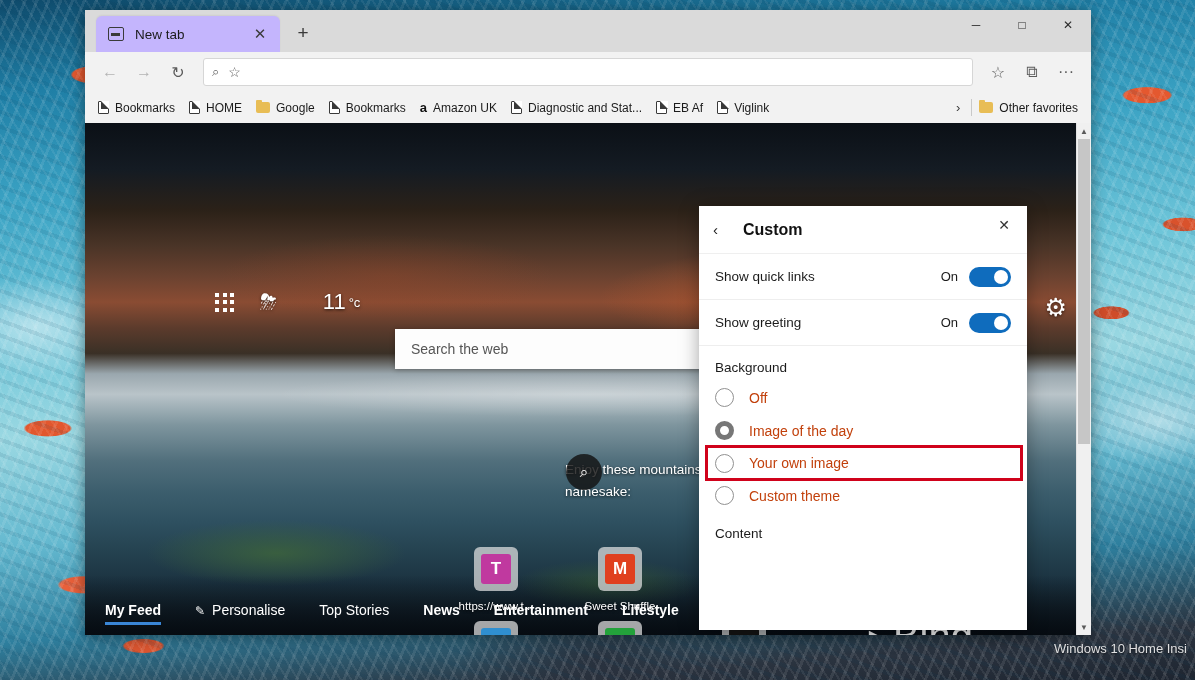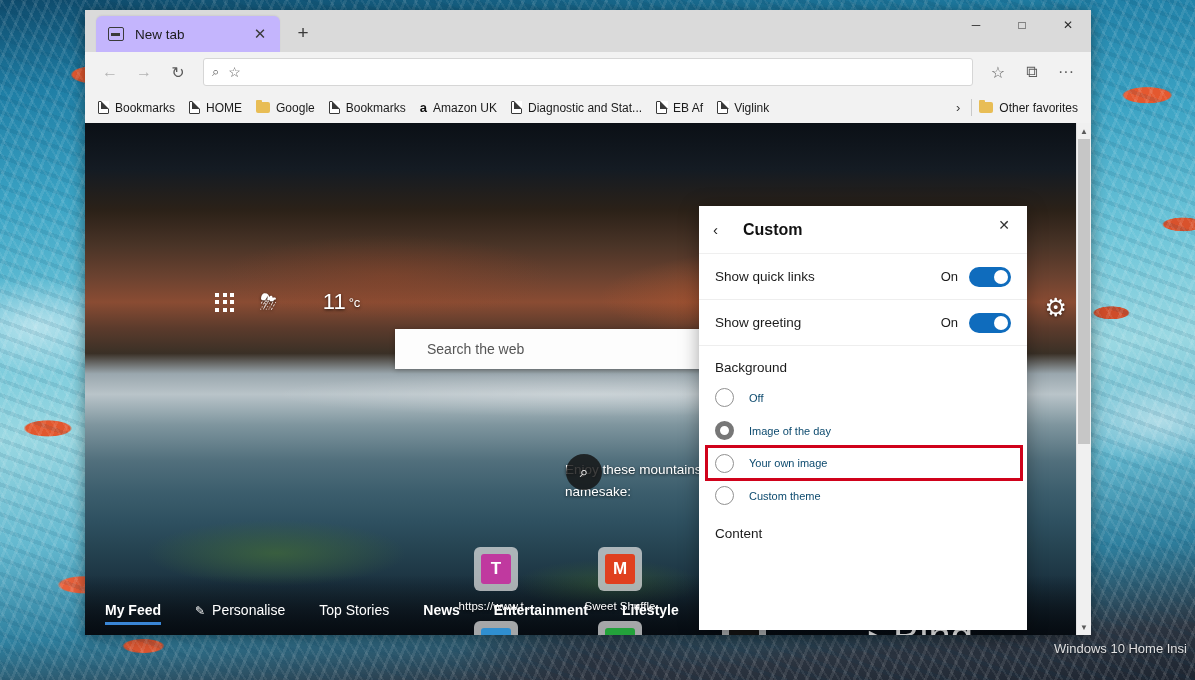--- a/index.html
+++ b/index.html
@@ -137,21 +137,21 @@
   #weather { position: absolute; left: 130px; top: 166px; display: flex; align-items: center;
     color: #fff; z-index: 3; text-shadow: 0 1px 3px rgba(0,0,0,.7); }
   #apps-grid { display: grid; grid-template-columns: repeat(3, 4px); grid-gap: 3.5px; margin-right: 26px; }
   #apps-grid i { width: 4px; height: 4px; background: #fff; display: block; }
   #weather .wicon { font-size: 21px; margin-right: 10px; }
   #weather .temp { font-size: 22px; font-weight: 400; margin-left: 36px; }
   #weather .unit { font-size: 13px; margin-left: 3px; vertical-align: super; }
 
   #searchbox {
     position: absolute; left: 310px; top: 206px; width: 490px; height: 40px;
-    background: #fdfdfd; display: flex; align-items: center; padding: 0 32px;
+    background: #fdfdfd; display: flex; align-items: center; padding: 0 16px;
     font-size: 14px; color: #555; z-index: 3; box-shadow: 0 1px 5px rgba(0,0,0,.25);
   }
 
   #quote { position: absolute; left: 480px; top: 336px; width: 330px; color: #fff;
     font-size: 13.5px; line-height: 22px; z-index: 3; text-shadow: 0 1px 3px rgba(0,0,0,.8); }
   #quote-bubble { position: absolute; left: 481px; top: 331px; width: 36px; height: 36px;
     border-radius: 50%; background: rgba(18,18,18,.82); color: #fff; display: flex;
     align-items: center; justify-content: center; font-size: 15px; z-index: 4; }
 
   #tiles { position: absolute; left: 355px; top: 424px; width: 360px; z-index: 3; }
@@ -205,21 +205,21 @@
   .fly-row .rlbl { font-size: 13.5px; color: #1b1b1b; flex: 1; }
   .fly-row .ronoff { font-size: 13px; color: #1b1b1b; margin-right: 11px; }
   .toggle { width: 42px; height: 20px; border-radius: 10px; background: #0f6cbd; position: relative; }
   .toggle i { position: absolute; right: 3px; top: 3px; width: 14px; height: 14px;
     border-radius: 50%; background: #fff; display: block; }
   .sect-title { font-size: 13.5px; color: #1b1b1b; padding: 14px 16px 6px; }
   .radio-item { display: flex; align-items: center; height: 33px; padding: 0 16px; position: relative; }
   .radio-item .rad { width: 19px; height: 19px; border-radius: 50%; border: 1.6px solid #919191;
     margin-right: 15px; flex: none; background: #fff; }
   .radio-item.sel .rad { border: 5px solid #777; background: #fff; }
-  .radio-item .rtxt { font-size: 11px; color: #0c4a6e; }
+  .radio-item .rtxt { font-size: 14px; color: #c2410c; }
   .radio-item.hl { outline: 3px solid #d0021b; outline-offset: -1px; margin: 0 6px 0 8px;
     padding: 0 8px; height: 32px; }
   #content-select { margin: 5px 16px 0; height: 32px; border: 1px solid #c4c4c4; background: #fff;
     display: flex; align-items: center; padding: 0 10px; font-size: 13px; color: #1b1b1b; }
   #content-select .chev { margin-left: auto; font-size: 11px; color: #444; }
 </style>
 </head>
 <body>
 
 <div id="desktop"></div>

